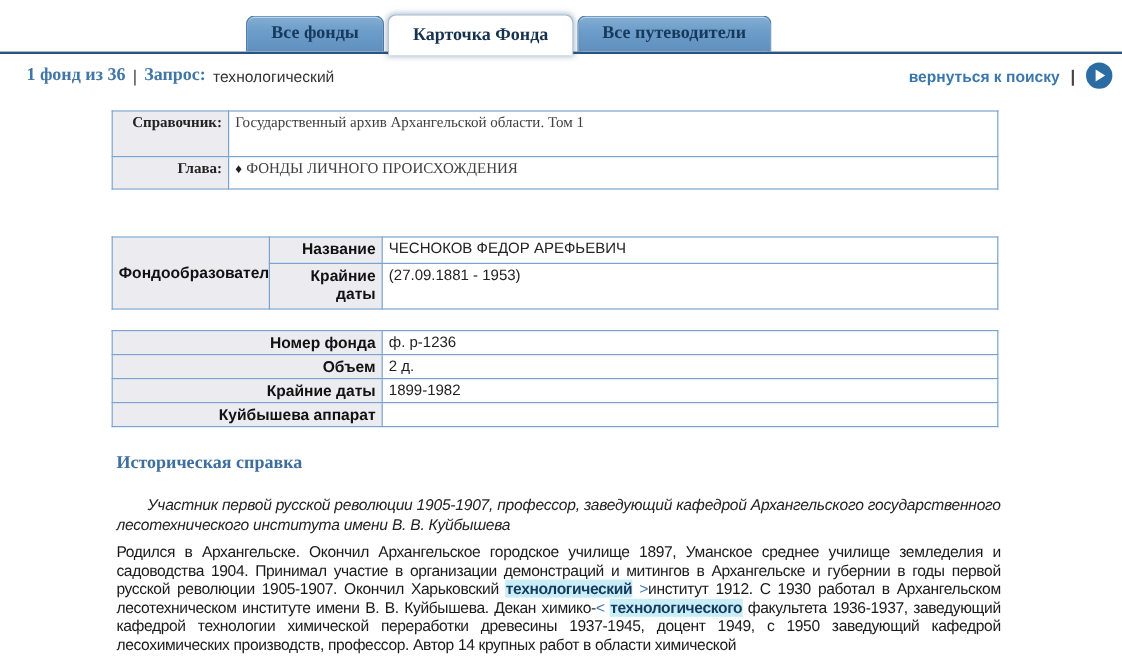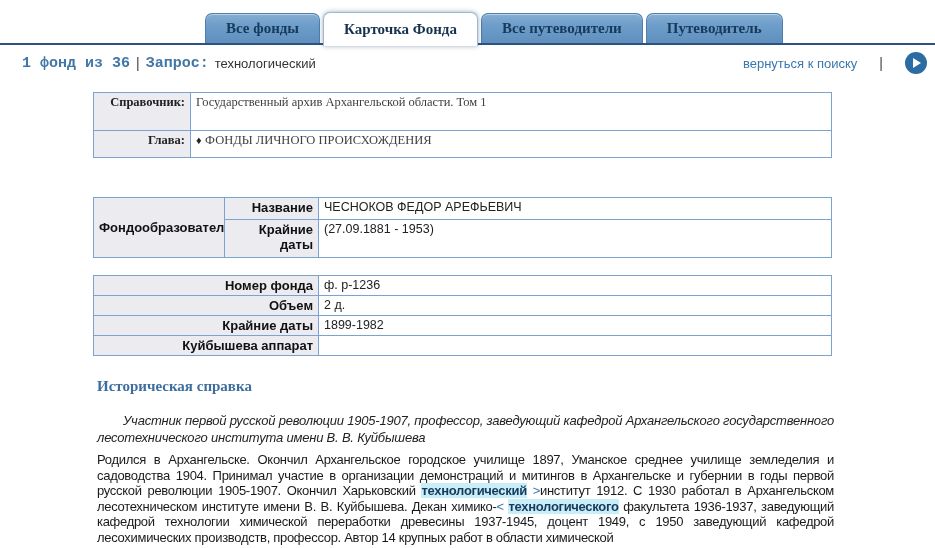--- a/index.html
+++ b/index.html
@@ -19,24 +19,24 @@
          color:#16395c; cursor:pointer; box-shadow:inset 0 1px 0 rgba(255,255,255,.45); z-index:0; }
   .tab.active { background:#ffffff; color:#16324f; height:34px; margin-top:-1px;
                 border:1px solid #9db8d2; border-bottom:none; z-index:2;
                 box-shadow:0 0 5px rgba(40,70,110,.45); }
 
   
   .statusbar { position:absolute; top:50px; left:0; width:935px; height:26px;
                display:flex; justify-content:space-between; align-items:center;
                padding:0 8px 0 22px; }
   .status-left { display:flex; align-items:center; gap:6px; }
-  .st-bold { font-family:Liberation Mono, monospace; font-weight:bold; font-size:15px; color:#4177a6; }
+  .st-bold { font-family:Liberation Serif, serif; font-weight:bold; font-size:15px; color:#4177a6; }
   .st-sep { color:#444; font-size:14px; }
   .st-query { font-size:13px; color:#333; }
-  .status-right { display:flex; align-items:center; gap:22px; }
+  .status-right { display:flex; align-items:center; gap:9px;font-weight:bold; }
   .back-link { font-size:13px; color:#3a77ad; text-decoration:none; cursor:pointer; }
   .next-btn { width:22px; height:22px; border-radius:50%; background:#2b6ca3;
               display:flex; align-items:center; justify-content:center; cursor:pointer; }
   .tri { width:0; height:0; border-left:8px solid #ffffff; border-top:5px solid transparent;
          border-bottom:5px solid transparent; margin-left:2px; }
 
   
   .tbl { position:absolute; left:93px; width:739px; border-collapse:collapse;
          table-layout:fixed; }
   .tbl td { border:1px solid #7ba3d0; font-size:12.5px; color:#222;
@@ -82,21 +82,20 @@
 <body>
 
 <div class="page">
 
   <div class="tabbar">
     <div class="tab-line"></div>
     <div class="tabs">
       <div class="tab">Все фонды</div>
       <div class="tab active">Карточка Фонда</div>
       <div class="tab">Все путеводители</div>
-      <div class="tab">Путеводитель</div>
     </div>
   </div>
 
   <div class="statusbar">
     <div class="status-left">
       <span class="st-bold">1 фонд из 36</span>
       <span class="st-sep">|</span>
       <span class="st-bold">Запрос:</span>
       <span class="st-query">технологический</span>
     </div>

